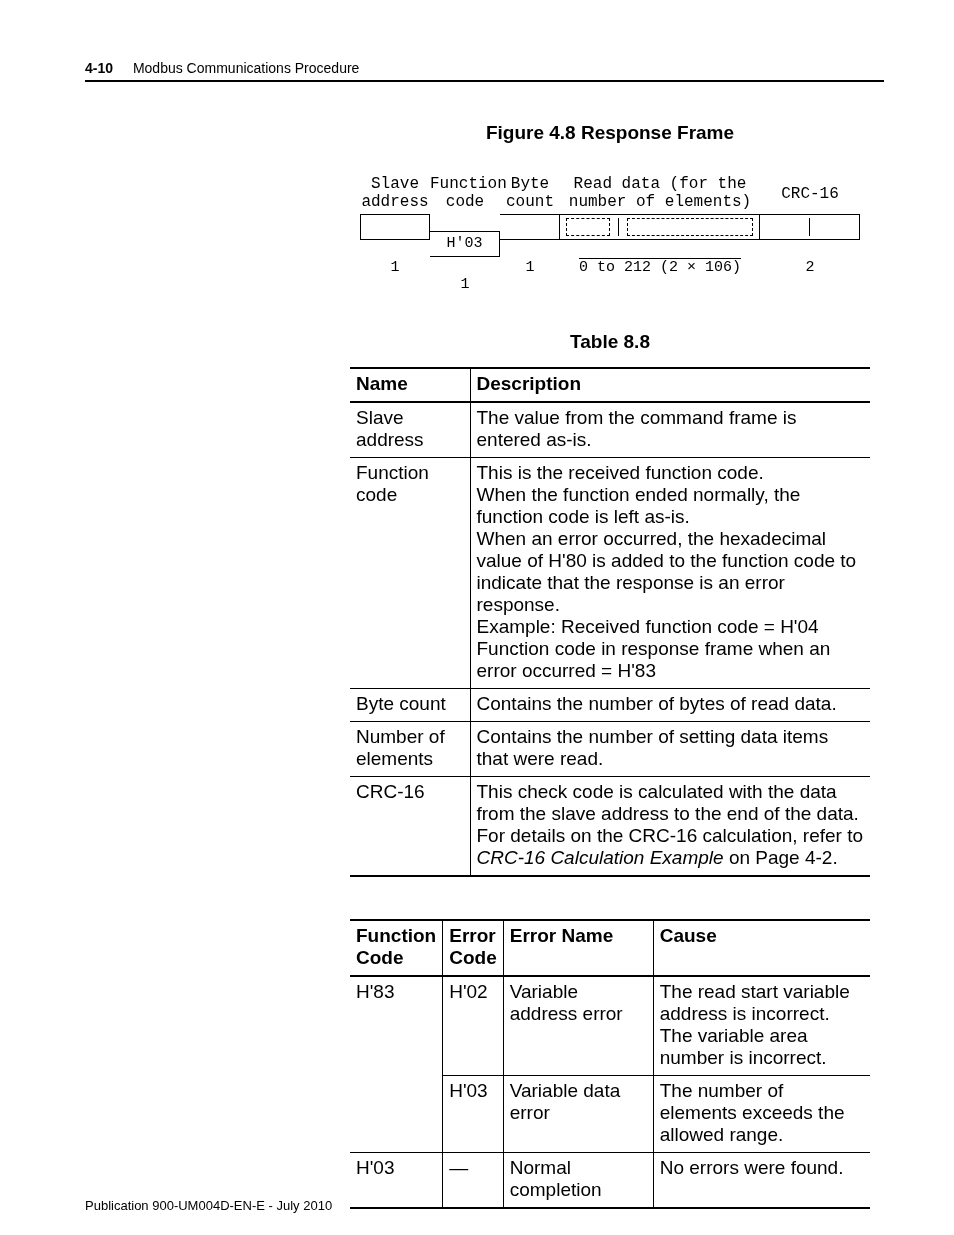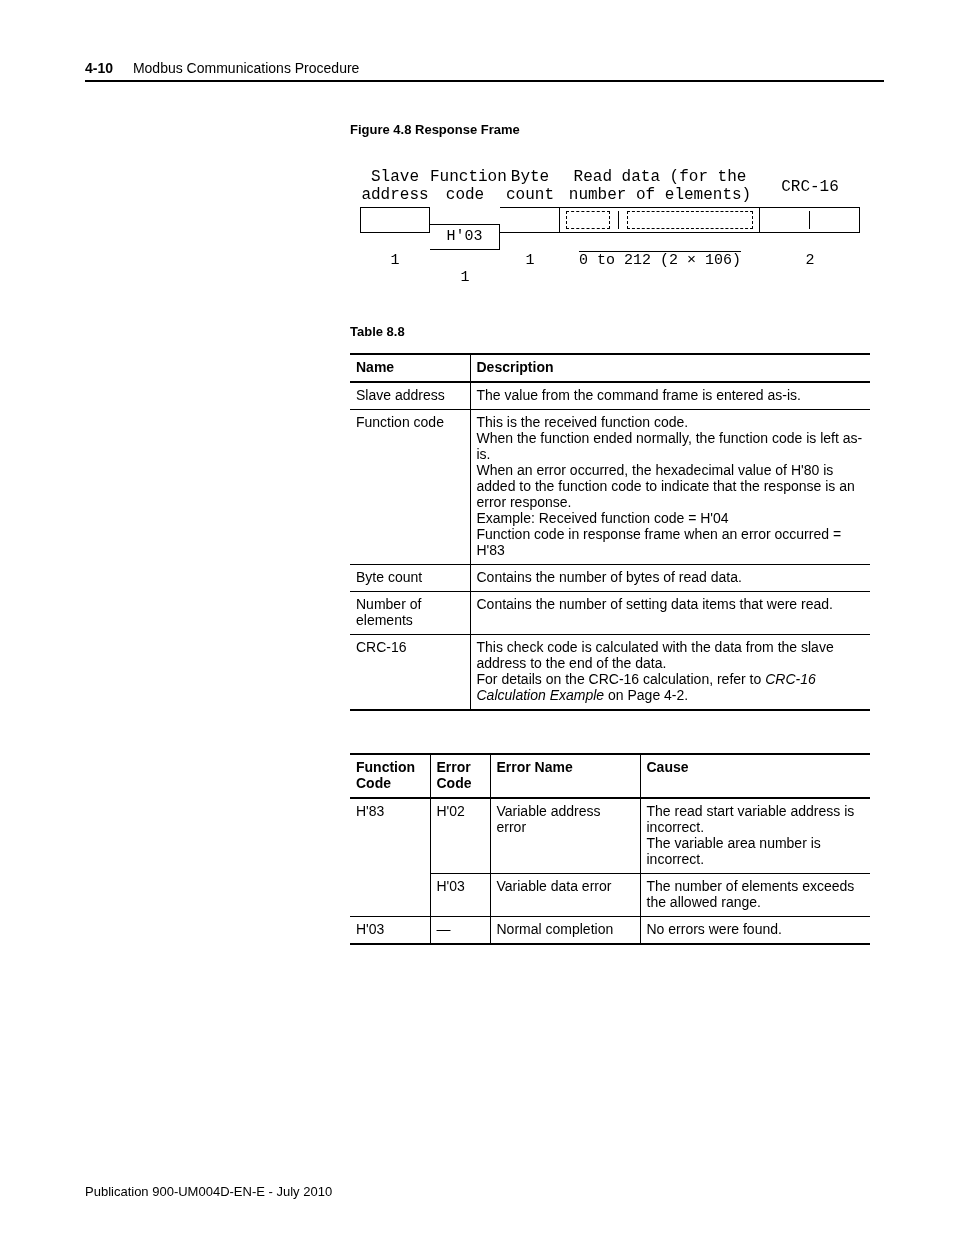--- a/index.html
+++ b/index.html
@@ -32,23 +32,24 @@
     border-top: 2px solid #000;
     margin: 4px 0 40px 0;
   }
 
   .content {
     margin-left: 265px; 
     width: 520px;
   }
 
   h3.fig-title, h3.tbl-title {
-    font-size: 13px;
+    font-size: 19px;
     font-weight: bold;
     margin: 0 0 14px 0;
+    text-align: center;
   }
 
   
   .frame-diagram {
     font-family: Liberation Mono, monospace;
     margin-bottom: 38px;
     margin-left: 10px;
   }
   .frame-head {
     display: flex;
@@ -108,21 +109,21 @@
     margin-top: 2px;
   }
   .frame-countrow .col {
     text-align: center;
   }
 
   
   table.doc {
     border-collapse: collapse;
     width: 100%;
-    font-size: 14px;
+    font-size: 19px;
   }
   table.doc th, table.doc td {
     text-align: left;
     vertical-align: top;
     padding: 4px 6px 6px 6px;
   }
   table.doc th {
     font-weight: bold;
     border-top: 2px solid #000;
     border-bottom: 2px solid #000;

